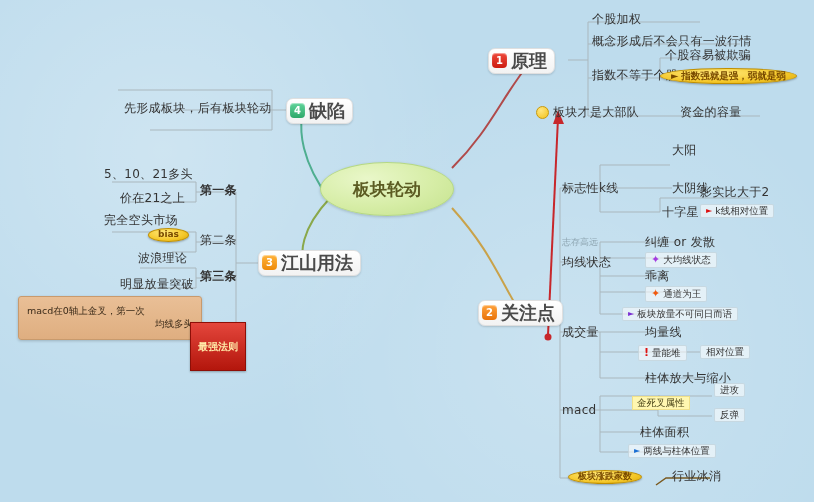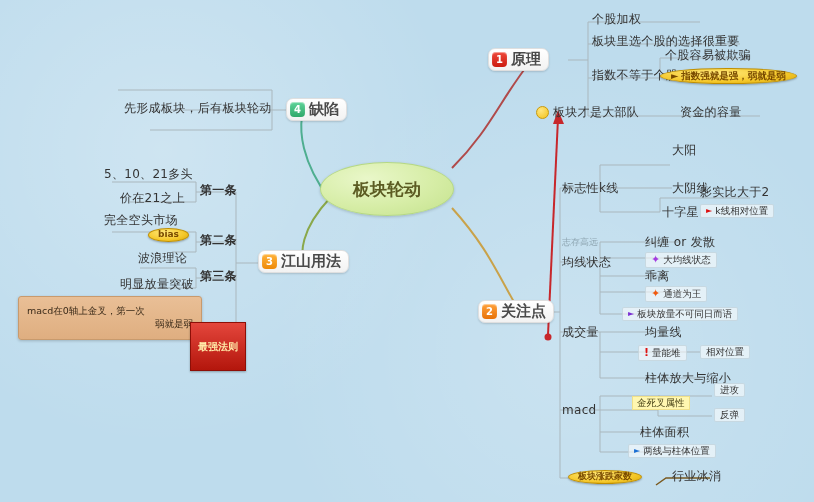--- a/index.html
+++ b/index.html
@@ -35,21 +35,21 @@
     background:linear-gradient(#ffffff,#f2f2f2);
     border:1px solid #dfdfdf;border-radius:7px;
     padding:2px 7px 2px 3px;
     box-shadow:0 1px 2px rgba(0,0,0,.15);
   }
   .chip .badge{
     width:15px;height:15px;border-radius:4px;color:#fff;
     font-size:10px;font-weight:bold;display:flex;align-items:center;justify-content:center;
     box-shadow:inset 0 1px 1px rgba(255,255,255,.5);
   }
-  .chip .label{font-size:15px;font-weight:bold;color:#4a4a4a;}
+  .chip .label{font-size:18px;font-weight:bold;color:#4a4a4a;}
 
   
   .pill-yellow{
     background:radial-gradient(ellipse at 40% 30%, #ffe87a 0%, #f5c82a 60%, #d8a606 100%);
     border:1px solid #c08f00;border-radius:50%;
     padding:2px 10px;color:#7a4b00;font-weight:bold;font-size:9.5px;
     box-shadow:0 1px 2px rgba(0,0,0,.3);
     display:flex;align-items:center;gap:3px;
   }
   .pill-yellow.small{font-size:9px;padding:1px 9px;}
@@ -185,21 +185,21 @@
   </svg>
 
   <div class="node central" style="left:320px;top:162px;">板块轮动</div>
 
   <div class="node chip" style="left:488px;top:48px;">
     <span class="badge" style="background:linear-gradient(#ef4a3c,#cc1b10);">1</span>
     <span class="label">原理</span>
   </div>
 
   <div class="node txt" style="left:592px;top:13px;">个股加权</div>
-  <div class="node txt" style="left:592px;top:35px;">板块里选个股的选择很重要</div>
+  <div class="node txt" style="left:592px;top:35px;">概念形成后不会只有一波行情</div>
   <div class="node txt" style="left:592px;top:69px;">指数不等于个股</div>
   <div class="node txt" style="left:665px;top:49px;">个股容易被欺骗</div>
 
   <div class="node pill-yellow" style="left:660px;top:68px;">
     <span>►</span>
     <span>指数强就是强，弱就是弱</span>
   </div>
 
   <div class="node" style="left:536px;top:106px;display:flex;align-items:center;gap:4px;">
     <span class="smiley"></span>
@@ -216,36 +216,36 @@
 
   <div class="node chip" style="left:258px;top:250px;">
     <span class="badge" style="background:linear-gradient(#ffb33c,#ee8a08);">3</span>
     <span class="label">江山用法</span>
   </div>
 
   <div class="node txt" style="left:200px;top:184px;font-weight:bold;">第一条</div>
   <div class="node txt" style="left:104px;top:168px;">5、10、21多头</div>
   <div class="node txt" style="left:120px;top:192px;">价在21之上</div>
 
-  <div class="node txt" style="left:200px;top:234px;font-weight:bold;">第二条</div>
+  <div class="node txt" style="left:200px;top:234px;font-weight:normal;">第二条</div>
   <div class="node txt" style="left:104px;top:214px;">完全空头市场</div>
   <div class="node pill-yellow small" style="left:148px;top:228px;">
     <span>bias</span>
   </div>
 
   <div class="node txt" style="left:200px;top:270px;font-weight:bold;">第三条</div>
   <div class="node txt" style="left:138px;top:252px;">波浪理论</div>
   <div class="node txt" style="left:120px;top:278px;">明显放量突破</div>
 
   <div class="node note-orange" style="left:18px;top:296px;width:166px;">
     <div class="row">
       <span>macd在0轴上金叉，第一次</span>
     </div>
     <div class="row" style="justify-content:flex-end;">
-      <span>弱就是弱</span>
+      <span>均线多头</span>
     </div>
   </div>
   <div class="node hl-red" style="left:190px;top:322px;">最强法则</div>
 
   <div class="node chip" style="left:478px;top:300px;">
     <span class="badge" style="background:linear-gradient(#ffa23c,#e87208);">2</span>
     <span class="label">关注点</span>
   </div>
 
   <div class="node txt" style="left:562px;top:182px;">标志性k线</div>

